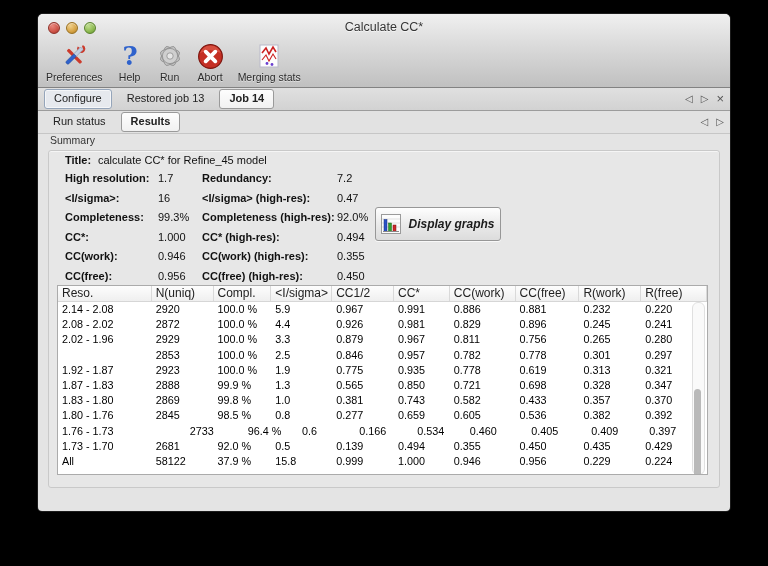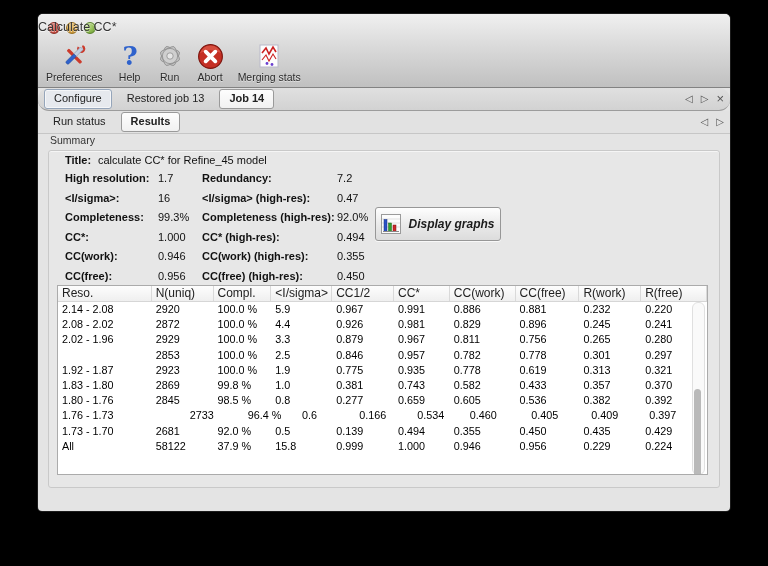--- a/index.html
+++ b/index.html
@@ -3,34 +3,34 @@
 <meta charset="utf-8">
 <style>
   html,body{margin:0;padding:0;background:#000;width:768px;height:566px;overflow:hidden;
     font-family:"Liberation Sans","DejaVu Sans",sans-serif;-webkit-font-smoothing:antialiased;}
   .window{position:absolute;left:38px;top:14px;width:692px;height:497px;background:#e4e4e4;
     border-radius:5px 5px 4px 4px;box-shadow:0 0 0 1px #1c1c1c,0 8px 18px rgba(0,0,0,.6);overflow:hidden;}
   
   .header{position:absolute;left:0;top:0;width:100%;height:73px;
     background:linear-gradient(#f0f0f0,#dcdcdc 40%,#c0c0c0);border-bottom:1px solid #828282;}
   .titlebar{position:absolute;left:0;top:0;width:100%;height:26px;}
-  .win-title{position:absolute;left:0;top:0;width:100%;text-align:left;line-height:26px;
+  .win-title{position:absolute;left:0;top:0;width:100%;text-align:center;line-height:26px;
     font-size:12.5px;color:#353535;text-shadow:0 1px 0 rgba(255,255,255,.6);}
   .lights{position:absolute;left:10px;top:8px;display:flex;gap:6px;}
   .light{width:12px;height:12px;border-radius:50%;box-shadow:inset 0 1px 1px rgba(255,255,255,.5);}
   .light.red{background:radial-gradient(circle at 35% 30%,#e8867d,#ce5347 60%,#9c332a);border:1px solid #8f2f27;box-sizing:border-box;}
   .light.yellow{background:radial-gradient(circle at 35% 30%,#f0d08a,#d6a243 60%,#a67a23);border:1px solid #9a7120;box-sizing:border-box;}
   .light.green{background:radial-gradient(circle at 35% 30%,#c0dd90,#8cb94e 60%,#5e8c2e);border:1px solid #5a832c;box-sizing:border-box;}
   .toolbar{position:absolute;left:8px;top:28px;height:45px;display:flex;align-items:flex-start;gap:14px;}
   .tb-item{display:flex;flex-direction:column;align-items:center;cursor:default;}
   .tb-icon{height:28px;display:flex;align-items:center;justify-content:center;}
   .tb-label{font-size:10.5px;color:#2b2b2b;margin-top:1px;text-shadow:0 1px 0 rgba(255,255,255,.5);}
   
   .tabbar1{position:absolute;left:0;top:74px;width:100%;height:22px;
-    background:linear-gradient(#e0e0e0,#d2d2d2);border-bottom:1px solid #9c9c9c;border-radius:11px;}
+    background:linear-gradient(#e0e0e0,#d2d2d2);border-bottom:1px solid #9c9c9c;}
   .tabbar2{position:absolute;left:0;top:97px;width:100%;height:22px;
     background:#e2e2e2;border-bottom:1px solid #c6c6c6;}
   .tabs{position:absolute;left:6px;top:0;height:100%;display:flex;gap:6px;align-items:center;}
   .tab{font-size:11px;color:#222;padding:1px 9px 2px 9px;border-radius:3px;line-height:15px;}
   .tab.outlined{border:1px solid #95a5ba;background:#e6e9ee;box-shadow:inset 0 0 0 1px rgba(255,255,255,.6);}
   .tab.active{border:1px solid #9a9a9a;background:linear-gradient(#fdfdfd,#f1f1f1);font-weight:bold;}
   .tabctrl{position:absolute;right:6px;top:0;height:100%;display:flex;gap:8px;align-items:center;}
   .tabctrl span{font-size:10px;color:#555;line-height:1;}
   .tabctrl .x{font-size:13px;margin-top:-2px;}
   
@@ -292,20 +292,32 @@
           <div class="td" style="width: 58px;">100.0 %</div>
           <div class="td" style="width: 61px;">1.9</div>
           <div class="td" style="width: 62px;">0.775</div>
           <div class="td" style="width: 56px;">0.935</div>
           <div class="td" style="width: 66px;">0.778</div>
           <div class="td" style="width: 64px;">0.619</div>
           <div class="td" style="width: 62px;">0.313</div>
           <div class="td" style="width: 66px;">0.321</div>
         </div>
         <div class="trow">
+          <div class="td" style="width: 94px;">1.87 - 1.83</div>
+          <div class="td" style="width: 62px;">2888</div>
+          <div class="td" style="width: 58px;">99.9 %</div>
+          <div class="td" style="width: 61px;">1.3</div>
+          <div class="td" style="width: 62px;">0.565</div>
+          <div class="td" style="width: 56px;">0.850</div>
+          <div class="td" style="width: 66px;">0.721</div>
+          <div class="td" style="width: 64px;">0.698</div>
+          <div class="td" style="width: 62px;">0.328</div>
+          <div class="td" style="width: 66px;">0.347</div>
+        </div>
+        <div class="trow">
           <div class="td" style="width: 94px;">1.83 - 1.80</div>
           <div class="td" style="width: 62px;">2869</div>
           <div class="td" style="width: 58px;">99.8 %</div>
           <div class="td" style="width: 61px;">1.0</div>
           <div class="td" style="width: 62px;">0.381</div>
           <div class="td" style="width: 56px;">0.743</div>
           <div class="td" style="width: 66px;">0.582</div>
           <div class="td" style="width: 64px;">0.433</div>
           <div class="td" style="width: 62px;">0.357</div>
           <div class="td" style="width: 66px;">0.370</div>

